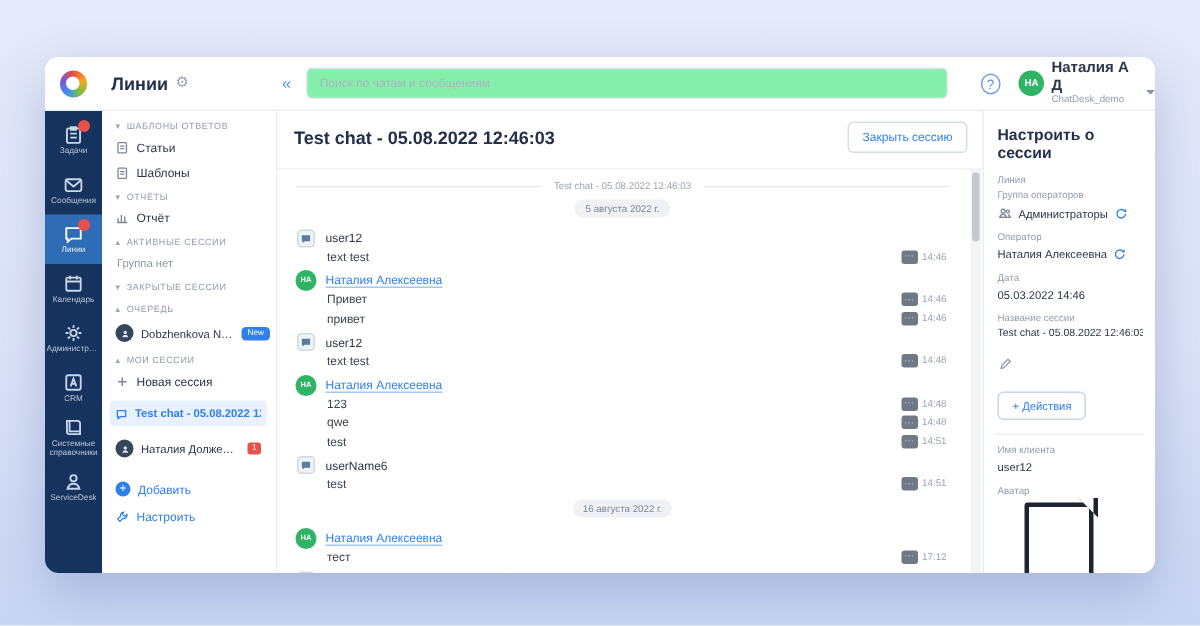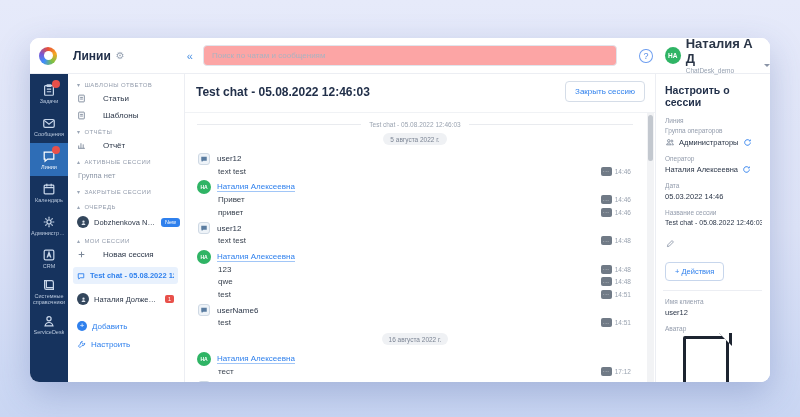--- a/index.html
+++ b/index.html
@@ -12,29 +12,29 @@
   .topbar { position:absolute; left:0; top:0; right:0; height:36px; background:#fff;
             border-bottom:1px solid #eceef3; display:flex; align-items:center; z-index:5; }
   .logo-box { width:38px; display:flex; justify-content:center; }
   .ring { width:18px; height:18px; border-radius:50%; position:relative;
           background:conic-gradient(#e94f37,#f6a623,#7ac143,#3f8efc,#7b57d3,#e94f37); }
   .ring::after { content:""; position:absolute; inset:4.5px; background:#fff; border-radius:50%; }
   .app-title { font-size:12px; font-weight:bold; color:#22304a; margin-left:7px; }
   .gear { color:#9aa5b5; font-size:10px; margin-left:5px; }
   .collapse { color:#4a90e2; font-size:11px; margin-left:62px; cursor:pointer; }
   .search { margin-left:10px; width:436px; height:21px; border:1px solid #e1e5ec; border-radius:4px;
-            font-size:8px; padding:0 8px; color:#333; outline:none; background:#fca5a5;
+            font-size:8px; padding:0 8px; color:#333; outline:none; background:#86efac;
             font-family:"Liberation Sans","DejaVu Sans",sans-serif; }
   .search::placeholder { color:#aab3c0; }
   .help { margin-left:22px; width:14px; height:14px; border:1px solid #6f9ff0; border-radius:50%;
           color:#5a8ee6; font-size:9px; display:flex; align-items:center; justify-content:center; }
   .u-avatar { margin-left:12px; width:17px; height:17px; border-radius:50%; background:#2fb465;
               color:#fff; font-size:6.5px; font-weight:bold; display:flex; align-items:center; justify-content:center; }
   .u-meta { margin-left:5px; line-height:1.15; }
-  .u-name { font-size:13px; color:#2b3648; font-weight:bold; display:flex; align-items:flex-end; gap:3px; }
+  .u-name { font-size:10px; color:#2b3648; font-weight:bold; display:flex; align-items:flex-end; gap:3px; }
   .chev-dn { width:0; height:0; border-left:3px solid transparent; border-right:3px solid transparent;
              border-top:3px solid #8a94a6; display:inline-block; }
   .u-acct { font-size:6.5px; color:#95a0b0; }
   
   .rail { position:absolute; left:0; top:36px; bottom:0; width:38px; background:#16335e;
           display:flex; flex-direction:column; padding-top:3px; }
   .r-item { height:33px; display:flex; flex-direction:column; align-items:center; justify-content:center;
             color:#c9d7ea; gap:1px; position:relative; cursor:pointer; }
   .r-item.active { background:#2e6db6; color:#fff; }
   .r-label { font-size:5.5px; color:#b9c8dd; max-width:36px; text-align:center; line-height:1.1;
@@ -44,21 +44,21 @@
   .r-ico { position:relative; width:14px; height:14px; }
   .r-ico svg { width:14px; height:14px; display:block; }
   .dot { position:absolute; right:-4px; top:-3px; width:8px; height:8px; background:#e8504a;
          border-radius:50%; color:#fff; font-size:5px; display:flex; align-items:center; justify-content:center; }
   
   .sb { position:absolute; left:38px; top:36px; bottom:0; width:117px; background:#fff;
         border-right:1px solid #eceef3; padding:7px 4px 0 9px; overflow:hidden; }
   .sb-h { display:flex; align-items:center; gap:4px; font-size:6px; letter-spacing:.4px; color:#939cac;
           margin:8px 0 6px 0; cursor:pointer; }
   .sb-h .tri { font-size:6px; color:#9aa5b5; }
-  .sb-i { display:flex; align-items:center; gap:17px; font-size:8px; color:#2b3648; margin:0 0 8px 0; cursor:pointer; }
+  .sb-i { display:flex; align-items:center; gap:5px; font-size:8px; color:#2b3648; margin:0 0 8px 0; cursor:pointer; }
   .sb-i svg { width:9px; height:9px; flex:0 0 auto; color:#7b8798; }
   .sb-empty { font-size:7.5px; color:#8d97a7; margin:0 0 6px 1px; }
   .sb-sess { display:flex; align-items:center; gap:5px; font-size:7.5px; color:#2b3648; margin:0 0 9px 0; cursor:pointer; }
   .mini-av { width:12px; height:12px; border-radius:50%; background:#33465c; color:#dfe6ef;
              display:flex; align-items:center; justify-content:center; flex:0 0 auto; }
   .mini-av svg { width:7px; height:7px; }
   .sb-sess .nm { white-space:nowrap; overflow:hidden; text-overflow:ellipsis; max-width:66px; }
   .badge-new { background:#2f80ed; color:#fff; font-size:5.5px; border-radius:3px; padding:1.5px 4px; }
   .badge-red { background:#e8504a; color:#fff; font-size:5.5px; border-radius:2px; padding:1px 3px; }
   .sb-active { display:flex; align-items:center; gap:5px; font-size:7.5px; color:#2f80ed; font-weight:bold;

